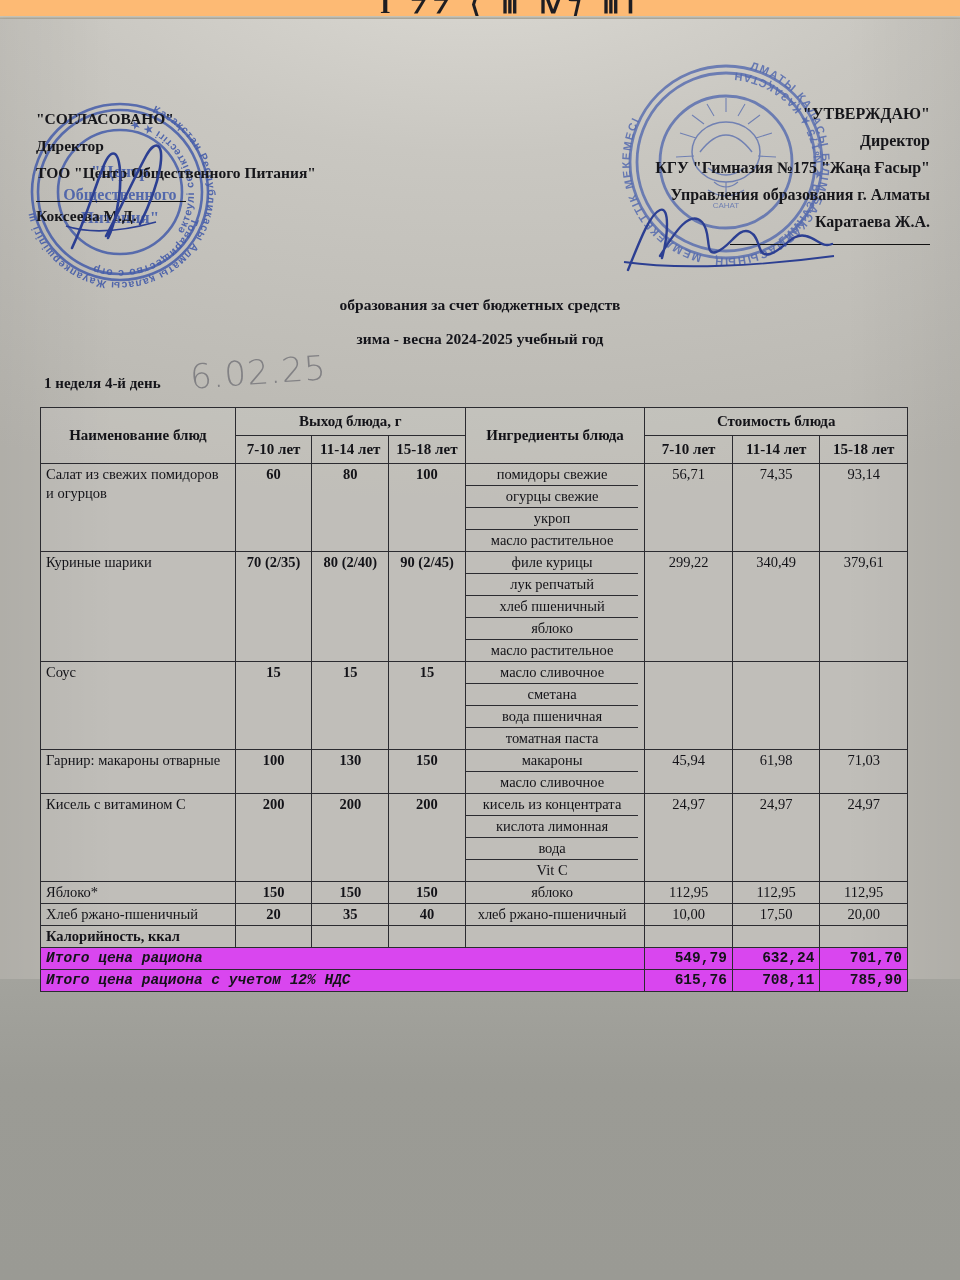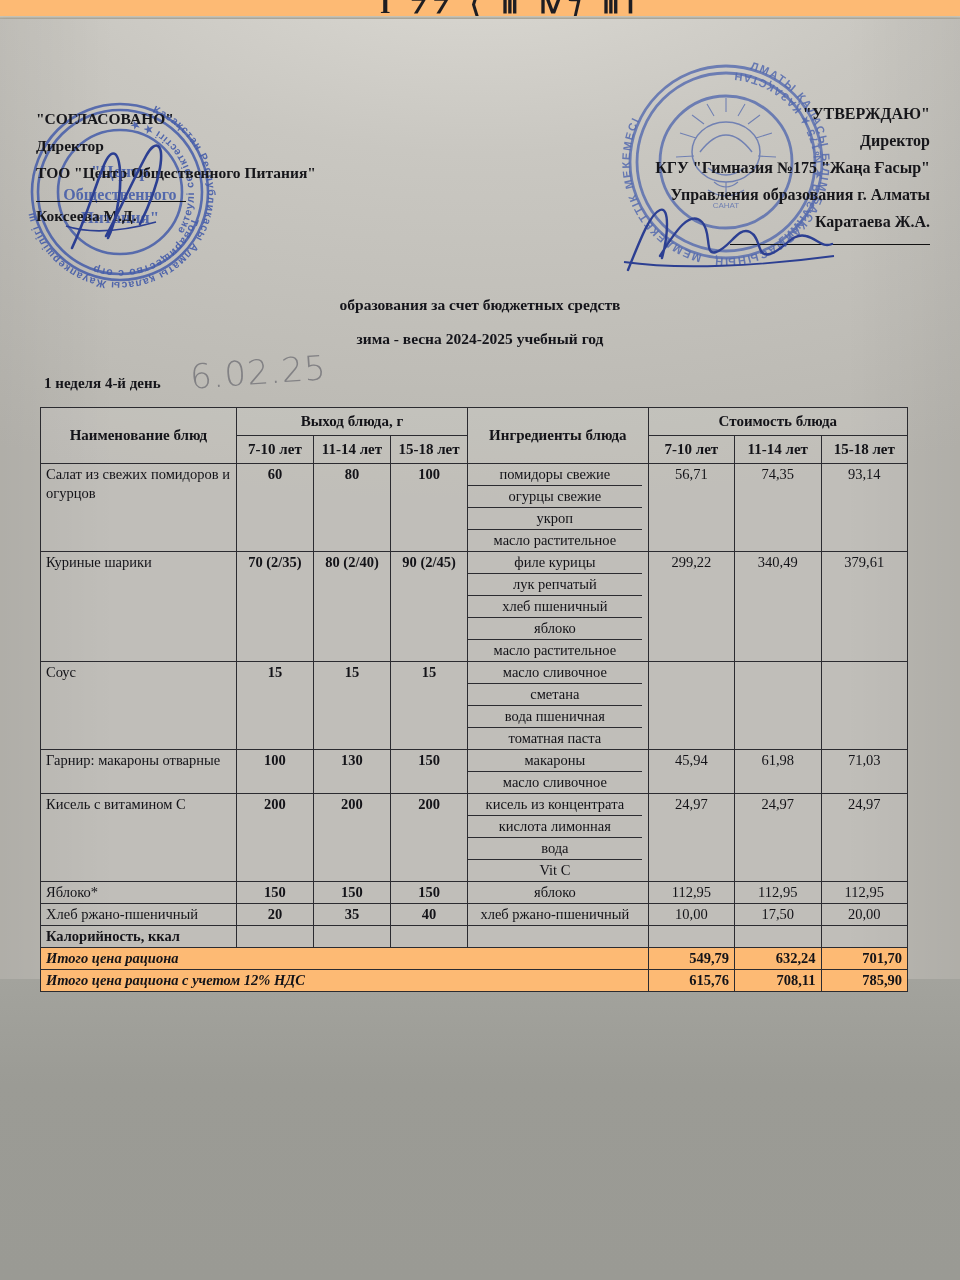--- a/index.html
+++ b/index.html
@@ -112,22 +112,22 @@
   td.cost{text-align:center;width:80px;}
   td.ing{padding:0;width:190px;text-align:center;}
   td.ing .ingcell{
     border-bottom:1.3px solid #2b2b30;
     padding:1px 5px;line-height:19px;
     margin-right:6px;
   }
   td.ing .ingcell:last-child{border-bottom:none;}
   td.ing .ingcell.blank{color:transparent;}
   tr.total td{
-    background:#fdba74;
-    font-style:italic;font-weight:bold;
+    background:#d946ef;
+    font-style:italic;font-weight:bold;font-family:Liberation Mono, monospace;
   }
   tr.total td.tlabel{text-align:left;}
   tr.total td.tval{text-align:right;font-style:normal;font-weight:bold;}
   td.kcal{font-weight:bold;}
 </style>
 </head>
 <body>
 
 <div id="back-sheet">
   <div class="ghost">Ι ⁊⁊    ⟨ ⅲ   ⅳ⁊  ⅲⅠ</div>

